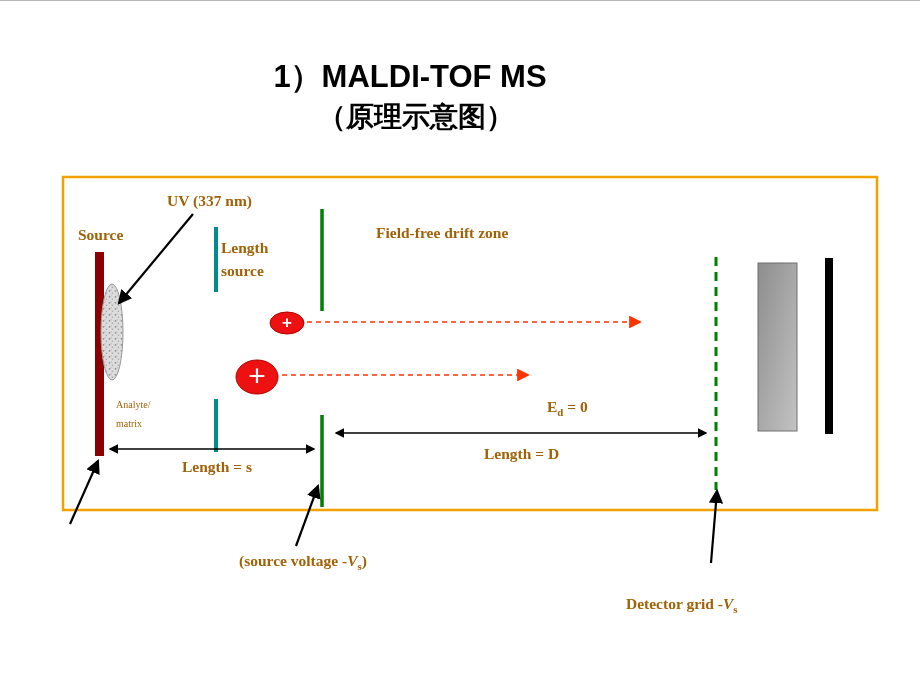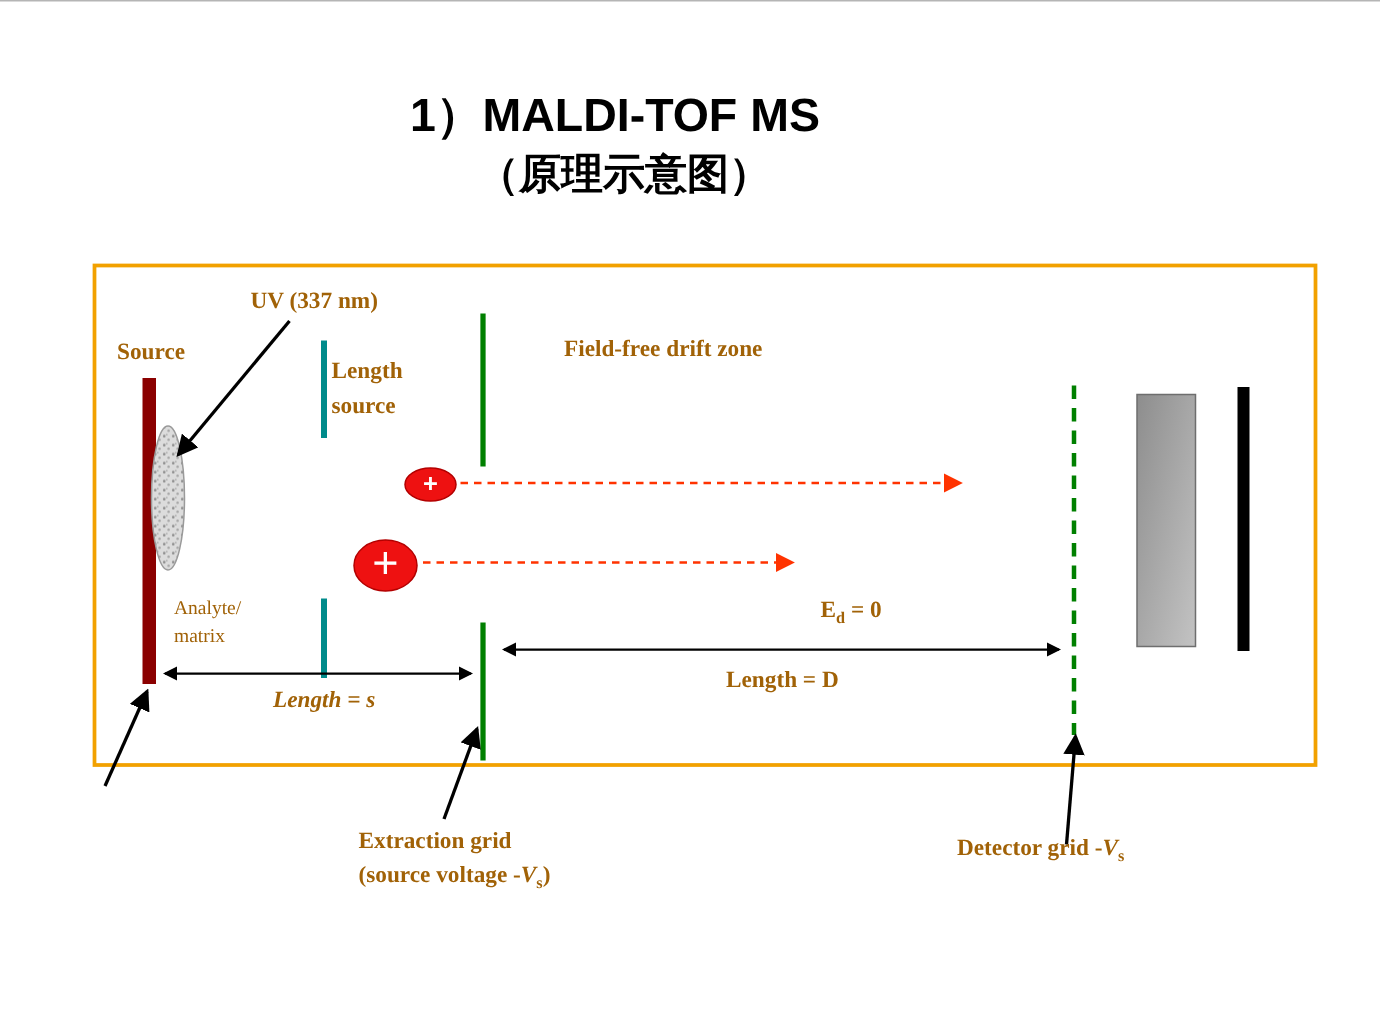--- a/index.html
+++ b/index.html
@@ -9,21 +9,21 @@
     font-family:"Liberation Serif", serif;
   }
   .titleblock { position:absolute; left:0; top:56px; width:820px; text-align:center; color:#000000; }
   .title1 { font-family:"Liberation Sans", sans-serif; font-weight:bold; font-size:31px; line-height:40px; }
   .title2 { font-family:"Liberation Serif", serif; font-weight:600; font-size:28px; line-height:40px;margin-left:12px; }
   svg.layer { position:absolute; left:0; top:0; }
   .lbl {
     position:absolute; color:#a16207; font-family:"Liberation Serif", serif;
     font-weight:bold; font-size:15.5px; line-height:23px; white-space:nowrap;
   }
-  .lbl.small { font-size:13px; font-weight:normal; line-height:19px; }
+  .lbl.small { font-size:10px; font-weight:normal; line-height:19px; }
   .plus {
     position:absolute; color:#ffffff; font-family:"Liberation Sans", sans-serif;
     transform:translate(-50%,-52%); line-height:1;
   }
   .plus.sm { font-size:17px; font-weight:bold; }
   .plus.lg { font-size:30px; font-weight:normal; }
   sub { font-size:70%; }
   i { font-style:italic; }
 </style>
 </head>
@@ -107,29 +107,28 @@
     <div>Analyte/</div>
     <div>matrix</div>
   </div>
 
   <div class="lbl" style="left:547px; top:394px;">
     <span>E</span><sub>d</sub><span> = 0</span>
   </div>
 
   <div class="lbl" style="left:452px; top:441px;margin-left:32px;">Length = D</div>
 
-  <div class="lbl" style="left:182px; top:454px;font-style:italic;">Length = s</div>
+  <div class="lbl" style="left:182px; top:454px;">Length = s</div>
 
   <div class="plus sm" style="left:287px; top:322px;">+</div>
   <div class="plus lg" style="left:257px; top:376px;">+</div>
 
   <div class="lbl" style="left:239px; top:548px;">
-    <div>Extraction grid</div>
     <div>
       <span>(source voltage -</span><i>V</i><sub>s</sub><span>)</span>
     </div>
   </div>
 
-  <div class="lbl" style="left:626px; top:553px;margin-left:12px;">
+  <div class="lbl" style="left:626px; top:591px;">
     <span>Detector grid -</span><i>V</i><sub>s</sub>
   </div>
 
 </div>
 
 </body></html>

